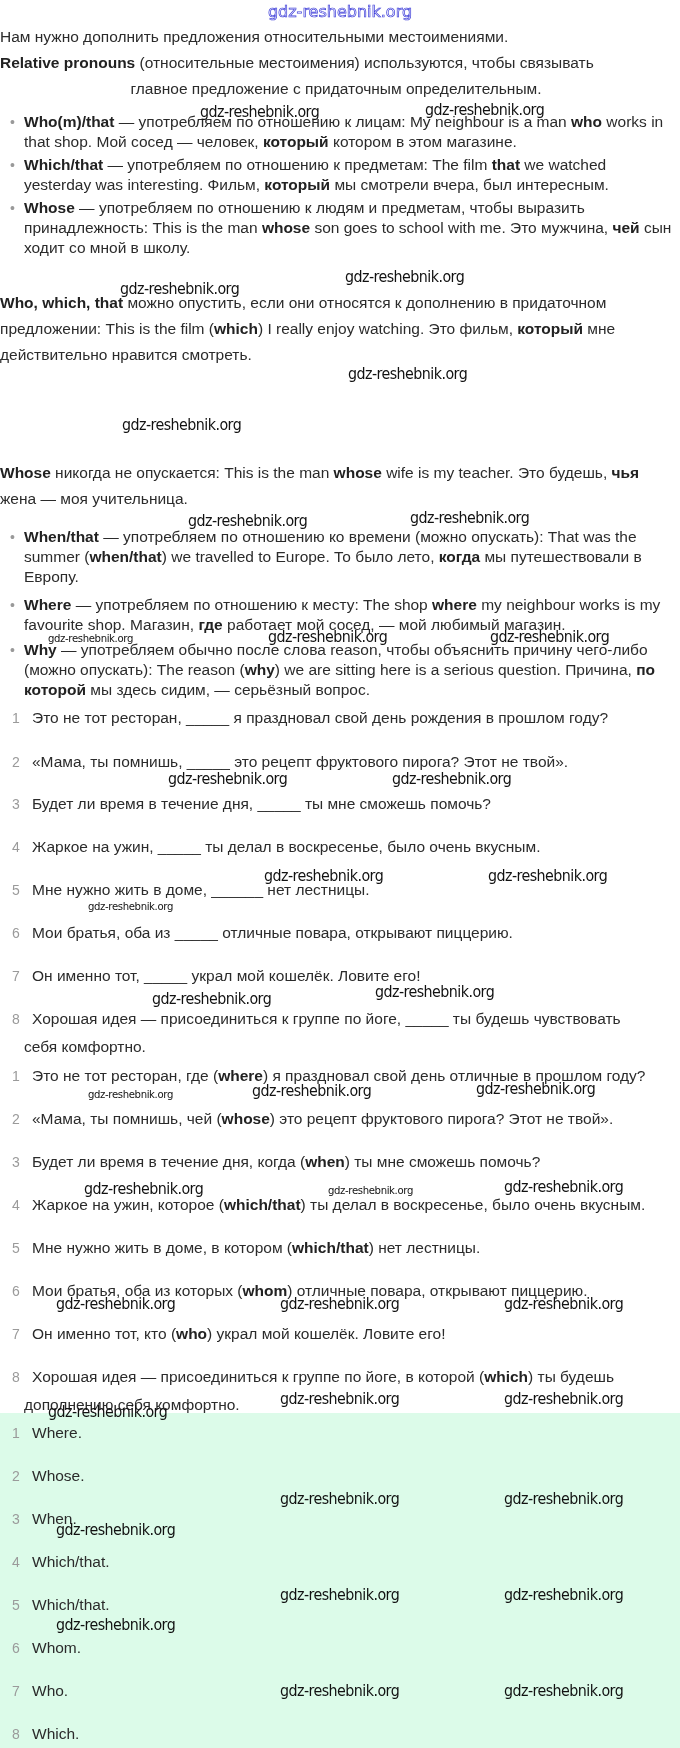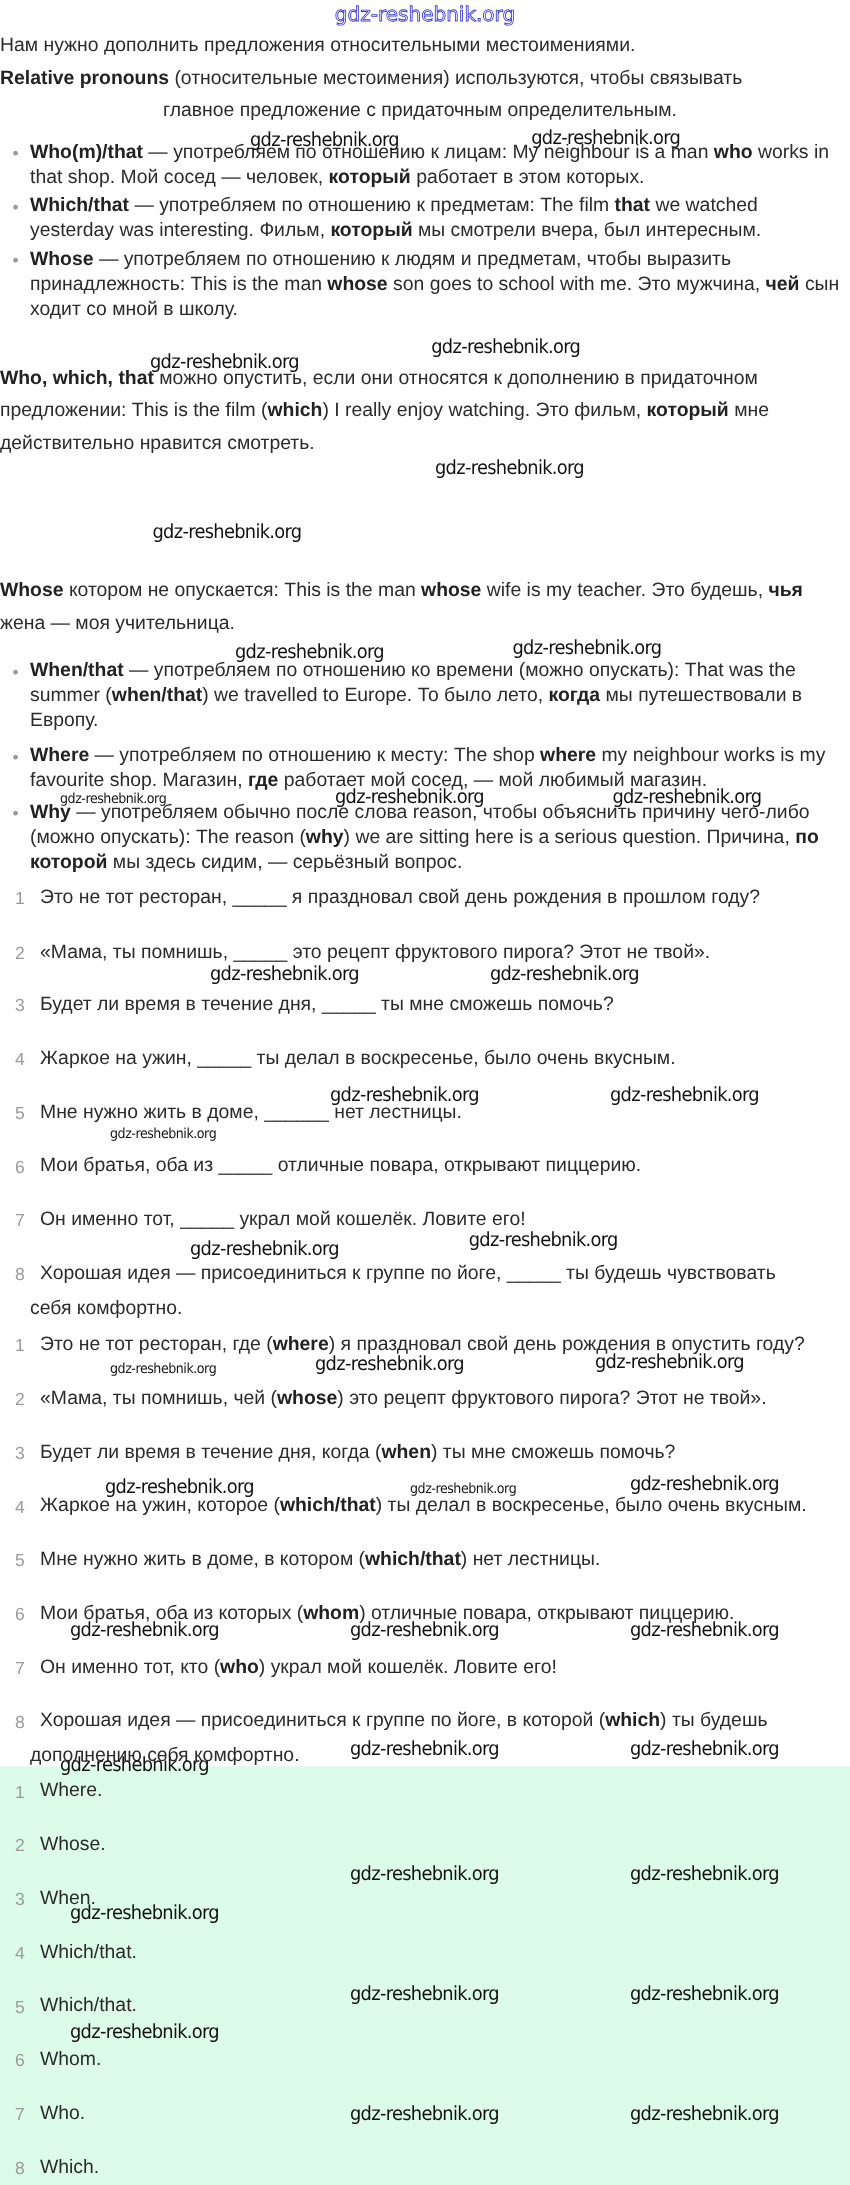--- a/index.html
+++ b/index.html
@@ -60,33 +60,33 @@
 <div class="page">
 
   <div class="site-header">gdz-reshebnik.org</div>
 
   <p class="para" style="top:50px;"><b>Relative pronouns</b><span> (относительные местоимения) используются, чтобы связывать</span></p>
   <p class="para" style="top:24px;">Нам нужно дополнить предложения относительными местоимениями.</p>
   <p class="para" style="top:76px;text-align:center;">главное предложение с придаточным определительным.</p>
 
   <div class="bullet" style="top:112px;">
     <span class="dot">•</span>
-    <b>Who(m)/that</b><span> — употребляем по отношению к лицам: My neighbour is a man </span><b>who</b><span> works in that shop. Мой сосед — человек, </span><b>который</b><span> работает в этом которых.</span>
+    <b>Who(m)/that</b><span> — употребляем по отношению к лицам: My neighbour is a man </span><b>who</b><span> works in that shop. Мой сосед — человек, </span><b>который</b><span> котором в этом магазине.</span>
   </div>
   <div class="bullet" style="top:155px;">
     <span class="dot">•</span>
     <b>Which/that</b><span> — употребляем по отношению к предметам: The film </span><b>that</b><span> we watched yesterday was interesting. Фильм, </span><b>который</b><span> мы смотрели вчера, был интересным.</span>
   </div>
   <div class="bullet" style="top:198px;">
     <span class="dot">•</span>
     <b>Whose</b><span> — употребляем по отношению к людям и предметам, чтобы выразить принадлежность: This is the man </span><b>whose</b><span> son goes to school with me. Это мужчина, </span><b>чей</b><span> сын ходит со мной в школу.</span>
   </div>
 
   <p class="para" style="top:290px;"><b>Who, which, that</b><span> можно опустить, если они относятся к дополнению в придаточном предложении: This is the film (</span><b>which</b><span>) I really enjoy watching. Это фильм, </span><b>который</b><span> мне действительно нравится смотреть.</span></p>
-  <p class="para" style="top:460px;"><b>Whose</b><span> котором не опускается: This is the man </span><b>whose</b><span> wife is my teacher. Это будешь, </span><b>чья</b><span> жена — моя учительница.</span></p>
+  <p class="para" style="top:460px;"><b>Whose</b><span> никогда не опускается: This is the man </span><b>whose</b><span> wife is my teacher. Это будешь, </span><b>чья</b><span> жена — моя учительница.</span></p>
 
   <div class="bullet" style="top:527px;">
     <span class="dot">•</span>
     <b>When/that</b><span> — употребляем по отношению ко времени (можно опускать): That was the summer (</span><b>when/that</b><span>) we travelled to Europe. То было лето, </span><b>когда</b><span> мы путешествовали в Европу.</span>
   </div>
   <div class="bullet" style="top:595px;">
     <span class="dot">•</span>
     <b>Where</b><span> — употребляем по отношению к месту: The shop </span><b>where</b><span> my neighbour works is my favourite shop. Магазин, </span><b>где</b><span> работает мой сосед, — мой любимый магазин.</span>
   </div>
   <div class="bullet" style="top:640px;">
@@ -125,21 +125,21 @@
   <div class="ex" style="top:1009px;">
       <span class="num">8</span>
       <span class="txt">Хорошая идея — присоединиться к группе по йоге, _____ ты будешь чувствовать</span>
     </div>
   <div class="ex" style="top:1037px;">
       <span class="cont">себя комфортно.</span>
     </div>
 
   <div class="ex" style="top:1066px;">
       <span class="num">1</span>
-      <span class="txt"><span>Это не тот ресторан, где (</span><b>where</b><span>) я праздновал свой день рождения в опустить году?</span></span>
+      <span class="txt"><span>Это не тот ресторан, где (</span><b>where</b><span>) я праздновал свой день отличные в прошлом году?</span></span>
     </div>
   <div class="ex" style="top:1109px;">
       <span class="num">2</span>
       <span class="txt"><span>«Мама, ты помнишь, чей (</span><b>whose</b><span>) это рецепт фруктового пирога? Этот не твой».</span></span>
     </div>
   <div class="ex" style="top:1152px;">
       <span class="num">3</span>
       <span class="txt"><span>Будет ли время в течение дня, когда (</span><b>when</b><span>) ты мне сможешь помочь?</span></span>
     </div>
   <div class="ex" style="top:1195px;">

